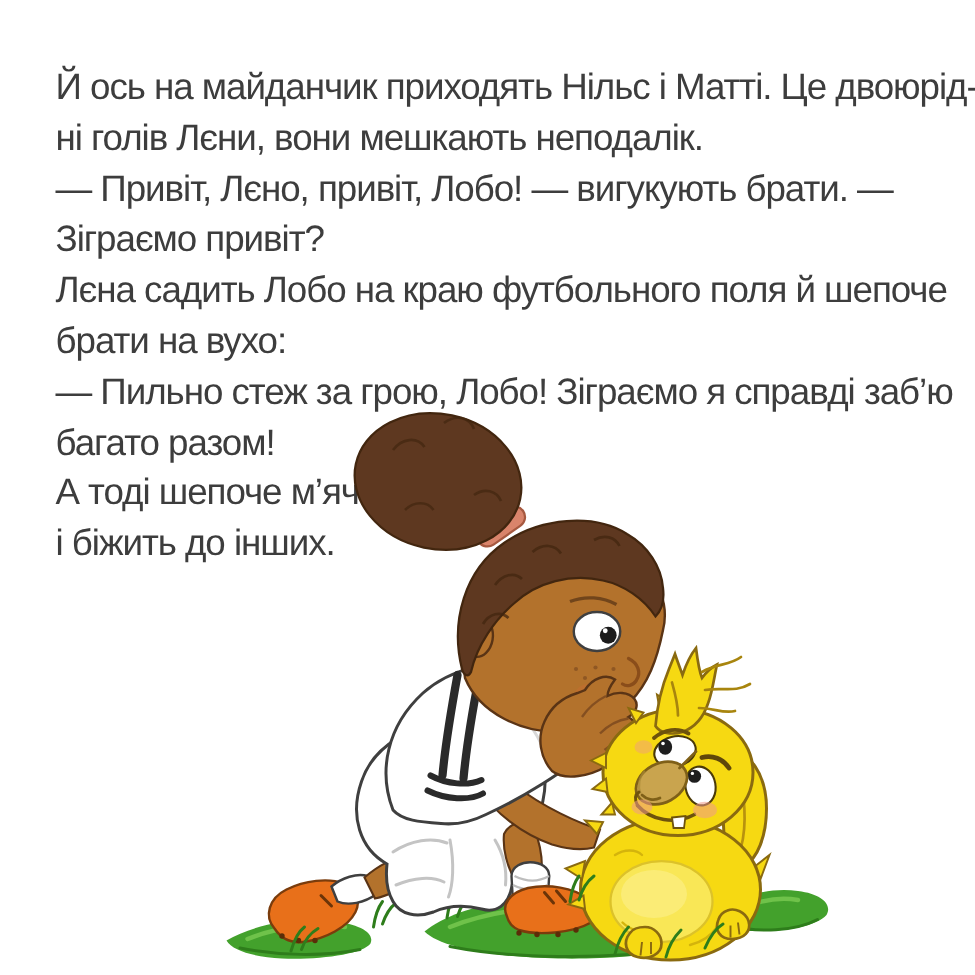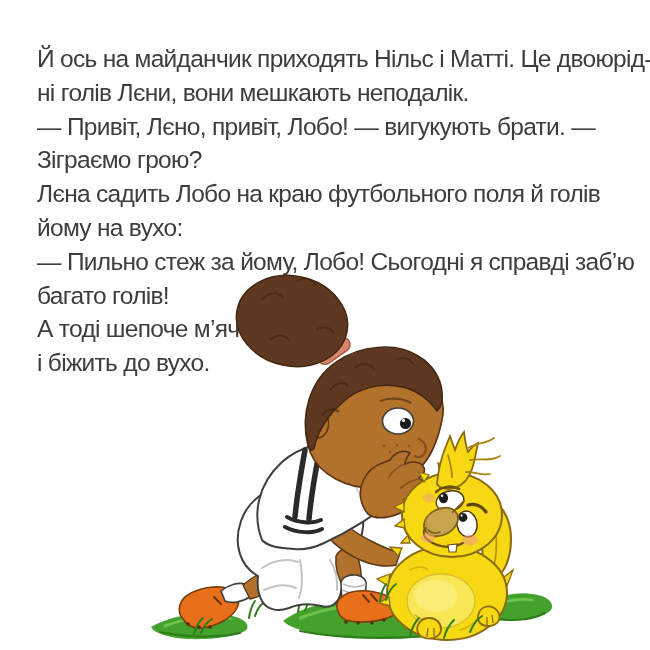--- a/index.html
+++ b/index.html
@@ -28,27 +28,27 @@
 </style>
 </head>
 <body>
 
 <div class="page">
 
   <div class="text-block">
     <div class="line">Й ось на майданчик приходять Нільс і Матті. Це двоюрід-</div>
     <div class="line">ні голів Лєни, вони мешкають неподалік.</div>
     <div class="line">— Привіт, Лєно, привіт, Лобо! — вигукують брати. —</div>
-    <div class="line">Зіграємо грою?</div>
-    <div class="line">Лєна садить Лобо на краю футбольного поля й голів</div>
-    <div class="line">йому на вухо:</div>
-    <div class="line">— Пильно стеж за йому, Лобо! Сьогодні я справді заб’ю</div>
-    <div class="line">багато голів!</div>
+    <div class="line">Зіграємо привіт?</div>
+    <div class="line">Лєна садить Лобо на краю футбольного поля й шепоче</div>
+    <div class="line">брати на вухо:</div>
+    <div class="line">— Пильно стеж за грою, Лобо! Зіграємо я справді заб’ю</div>
+    <div class="line">багато разом!</div>
     <div class="line">А тоді шепоче м’яч</div>
-    <div class="line">і біжить до вухо.</div>
+    <div class="line">і біжить до інших.</div>
   </div>
 
   <svg class="illustration" width="650" height="650" viewBox="0 0 650 650" aria-hidden="true">
 
     <g>
       <path d="M151,627 C168,617 196,611 221,614 C240,616 250,622 247,629 C242,636 214,640 188,639 C170,638 155,634 151,627 Z" fill="var(--grass,#43a12c)"></path>
       <path d="M283,621 C305,603 352,595 402,598 C444,601 472,610 477,620 C470,632 428,640 372,639 C330,638 294,632 283,621 Z" fill="var(--grass,#43a12c)"></path>
       <path d="M475,612 C488,598 512,591 532,594 C548,596 555,603 551,610 C542,620 508,623 488,619 Z" fill="var(--grass,#43a12c)"></path>
       <g stroke="var(--grass-light,#6fc24a)" stroke-width="3" fill="none" stroke-linecap="round">
         <path d="M165,626 C185,618 210,615 230,618"></path>

